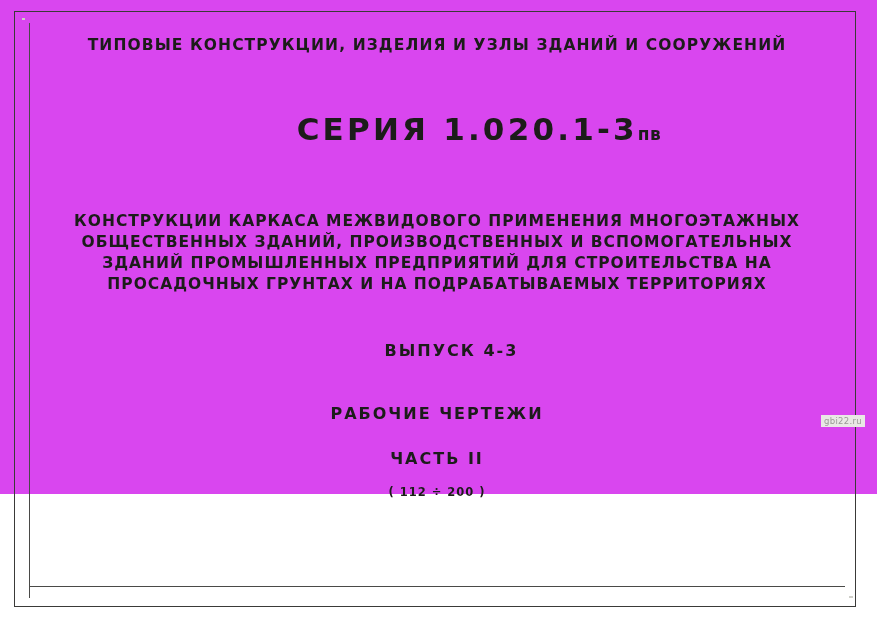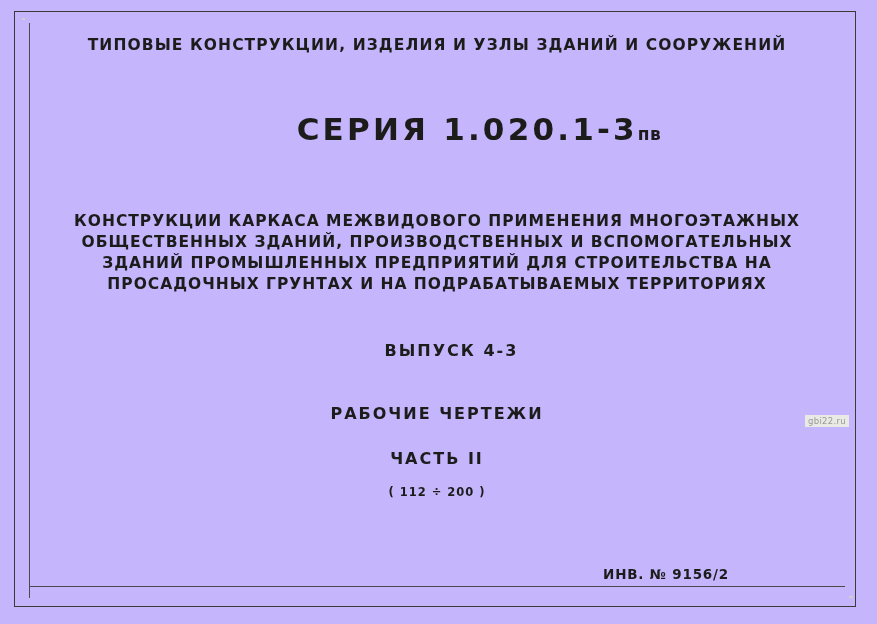--- a/index.html
+++ b/index.html
@@ -9,22 +9,22 @@
   }
   body {
     width: 877px;
     height: 624px;
     overflow: hidden;
     font-family: "DejaVu Sans", sans-serif;
   }
   .page {
     position: relative;
     width: 877px;
-    height: 624px;
-    background: #c4b5fd;
+    height: 494px;
+    background: #d946ef;
   }
   
   .frame-outer {
     position: absolute;
     left: 14px;
     top: 11px;
     width: 842px;
     height: 596px;
     border: 1px solid #3a3a38;
     box-sizing: border-box;
@@ -128,21 +128,21 @@
     width: 700px;
     text-align: right;
     font-size: 13.5px;
     font-weight: 600;
     letter-spacing: 0.8px;
     color: #1c1c1a;
     white-space: pre;
   }
   .watermark {
     position: absolute;
-    right: 28px;
+    right: 12px;
     top: 415px;
     font-size: 8.5px;
     color: #9a9a96;
     background: #e9e9e5;
     padding: 1px 3px;
     letter-spacing: 0.3px;
     font-family: "DejaVu Sans", sans-serif;
   }
   
   .speck {
@@ -175,20 +175,19 @@
     </div>
 
     <div class="line t-issue">ВЫПУСК 4-3</div>
 
 
     <div class="line t-docs">РАБОЧИЕ ЧЕРТЕЖИ</div>
 
     <div class="line t-part">ЧАСТЬ II</div>
     <div class="line t-range">( 112 ÷ 200 )</div>
 
-    <div class="t-inv">ИНВ. № 9156/2</div>
   </div>
 
   <div class="watermark">gbi22.ru</div>
 
   <div class="speck" style="left:22px; top:18px; width:3px; height:2px;"></div>
   <div class="speck" style="left:849px; top:596px; width:4px; height:2px;"></div>
 </div>
 
 </body></html>

